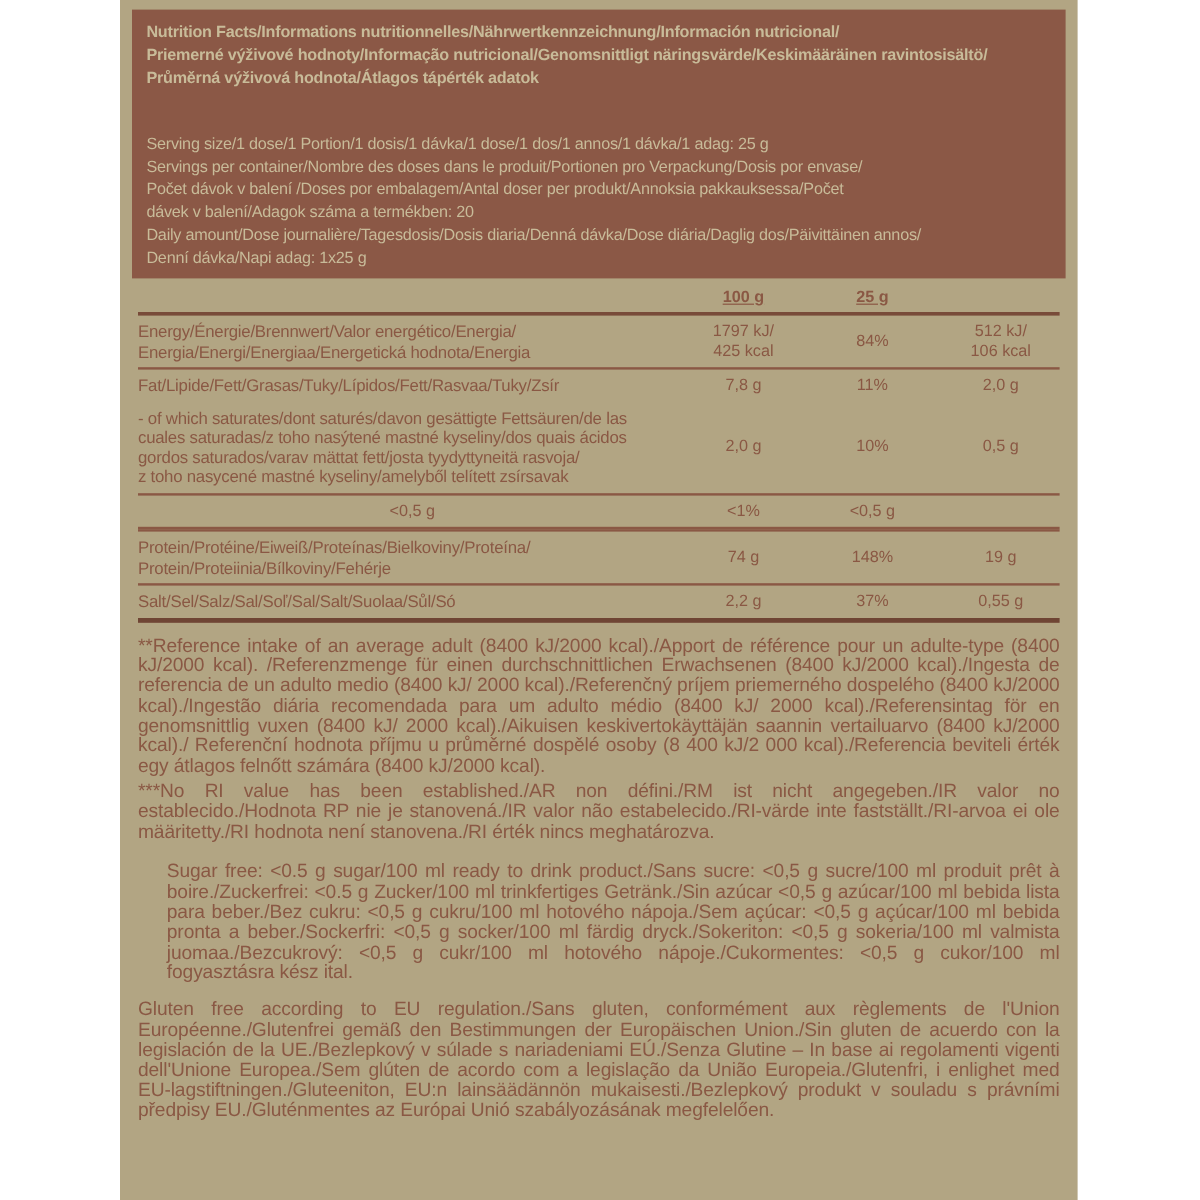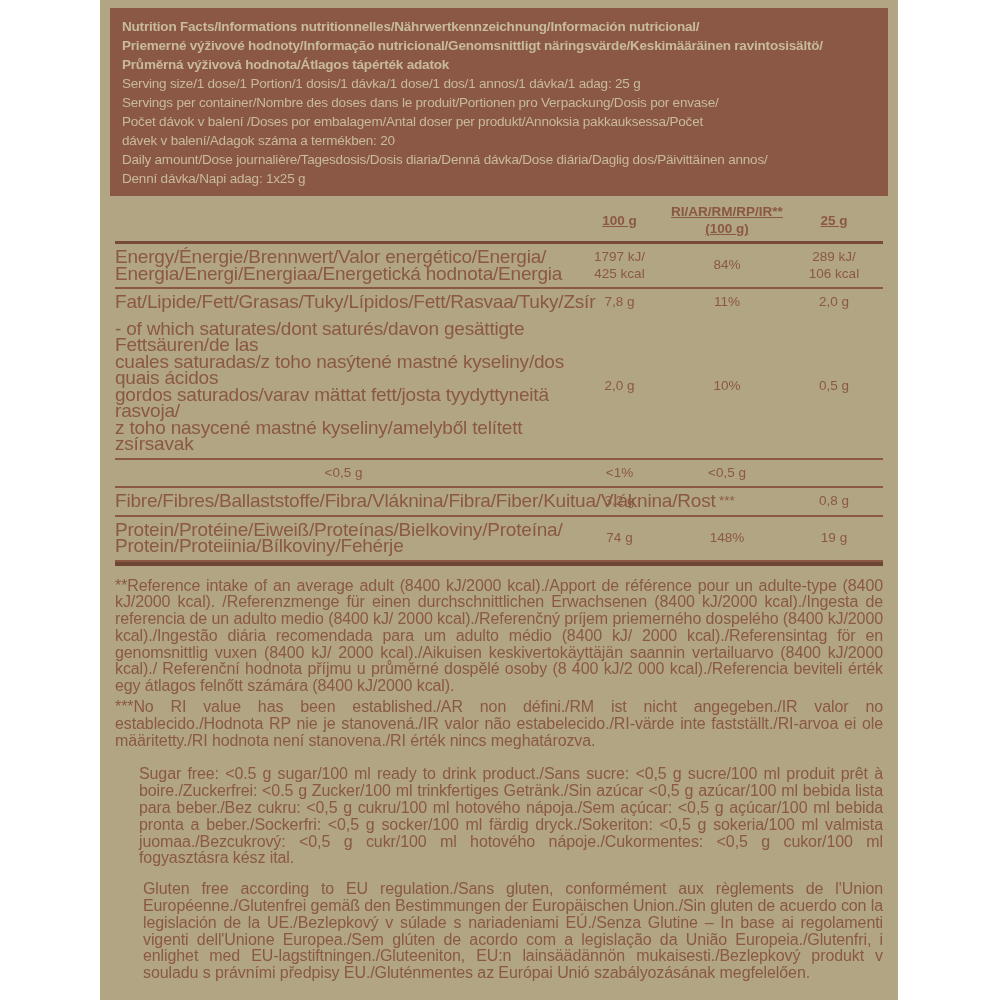--- a/index.html
+++ b/index.html
@@ -7,41 +7,41 @@
   .page { position:relative; width:1000px; height:1000px; background:#ffffff; overflow:hidden; }
   .nutrition-label {
     position:absolute; left:100px; top:0; width:798px; height:1000px;
     background:#b2a583; color:#8a5844; padding:8px 10px 10px 10px;
   }
   .header-box {
     background:#8b5846; color:#c8bb99; padding:9px 8px 8px 12px;
     font-size:13.5px; line-height:19px; letter-spacing:-0.2px;
   }
   .header-title { font-weight:bold; white-space:pre-line; }
-  .header-details { white-space:pre-line; }
+  .header-details { white-space:pre-line;margin-top:36px; }
   .table-area { padding:0 5px; }
   .t-row {
     display:grid; grid-template-columns:457px 95px 120px 94px;
     align-items:center; padding:5px 0;
   }
   .t-head { padding:7px 0 4px 0;text-decoration:underline; }
   .t-label {
     white-space:pre-line; padding-right:6px;
-    font-size:19px; line-height:16.5px; letter-spacing:-0.2px;
+    font-size:14px; line-height:16.5px; letter-spacing:-0.2px;
   }
   .t-val { text-align:center; white-space:pre-line; font-size:13.5px; line-height:16.5px; }
   .t-col-h { text-align:center; white-space:pre-line; font-weight:bold; font-size:13.5px; line-height:17px; }
   .rule { height:2px; background:#8a5844; }
   .rule-thick { height:3px; background:#784b39; }
   .rule-bottom { height:4px; background:#6f4534; }
   .footnotes { margin-top:12px; padding:0 5px; font-size:16px; line-height:16.8px; letter-spacing:-0.1px; }
   .fn { text-align:justify; white-space:normal; }
   .fn + .fn { margin-top:4px; }
   .fn.gap-lg { margin-top:17px;margin-left:24px; }
-  .fn.gap-md { margin-top:14px;margin-left:28px; }
+  .fn.gap-md { margin-top:14px; }
 </style>
 </head>
 <body>
 
 <div class="page">
   <div class="nutrition-label">
 
     <div class="header-box">
       <div class="header-title">Nutrition Facts/Informations nutritionnelles/Nährwertkennzeichnung/Información nutricional/
 Priemerné výživové hodnoty/Informação nutricional/Genomsnittligt näringsvärde/Keskimääräinen ravintosisältö/
@@ -52,33 +52,31 @@
 dávek v balení/Adagok száma a termékben: 20
 Daily amount/Dose journalière/Tagesdosis/Dosis diaria/Denná dávka/Dose diária/Daglig dos/Päivittäinen annos/
 Denní dávka/Napi adag: 1x25 g</div>
     </div>
 
     <div class="table-area">
 
       <div class="t-row t-head">
         <div class="t-label"></div>
         <div class="t-col-h">100 g</div>
-        <div class="t-col-h">RI/AR/RM/RP/IR**
-(100 g)</div>
         <div class="t-col-h">25 g</div>
       </div>
       <div class="rule-thick"></div>
 
       <div class="t-row">
         <div class="t-label">Energy/Énergie/Brennwert/Valor energético/Energia/
 Energia/Energi/Energiaa/Energetická hodnota/Energia</div>
         <div class="t-val">1797 kJ/
 425 kcal</div>
         <div class="t-val">84%</div>
-        <div class="t-val">289 kJ/
+        <div class="t-val">512 kJ/
 106 kcal</div>
       </div>
       <div class="rule"></div>
 
       <div class="t-row">
         <div class="t-label">Fat/Lipide/Fett/Grasas/Tuky/Lípidos/Fett/Rasvaa/Tuky/Zsír</div>
         <div class="t-val">7,8 g</div>
         <div class="t-val">11%</div>
         <div class="t-val">2,0 g</div>
       </div>
@@ -95,37 +93,37 @@
       <div class="rule"></div>
 
 
       <div class="t-row">
         <div class="t-val">&lt;0,5 g</div>
         <div class="t-val">&lt;1%</div>
         <div class="t-val">&lt;0,5 g</div>
       </div>
       <div class="rule"></div>
 
-      <div class="t-row">
-        <div class="t-label">Fibre/Fibres/Ballaststoffe/Fibra/Vláknina/Fibra/Fiber/Kuitua/Vláknina/Rost</div>
-        <div class="t-val">3,2 g</div>
-        <div class="t-val">***</div>
-        <div class="t-val">0,8 g</div>
-      </div>
       <div class="rule"></div>
 
       <div class="t-row">
         <div class="t-label">Protein/Protéine/Eiweiß/Proteínas/Bielkoviny/Proteína/
 Protein/Proteiinia/Bílkoviny/Fehérje</div>
         <div class="t-val">74 g</div>
         <div class="t-val">148%</div>
         <div class="t-val">19 g</div>
       </div>
       <div class="rule"></div>
 
+      <div class="t-row">
+        <div class="t-label">Salt/Sel/Salz/Sal/Soľ/Sal/Salt/Suolaa/Sůl/Só</div>
+        <div class="t-val">2,2 g</div>
+        <div class="t-val">37%</div>
+        <div class="t-val">0,55 g</div>
+      </div>
       <div class="rule-bottom"></div>
 
     </div>
 
     <div class="footnotes">
       <div class="fn">**Reference intake of an average adult (8400 kJ/2000 kcal)./Apport de référence pour un adulte-type (8400 kJ/2000 kcal). /Referenzmenge für einen durchschnittlichen Erwachsenen (8400 kJ/2000 kcal)./Ingesta de referencia de un adulto medio (8400 kJ/ 2000 kcal)./Referenčný príjem priemerného dospelého (8400 kJ/2000 kcal)./Ingestão diária recomendada para um adulto médio (8400 kJ/ 2000 kcal)./Referensintag för en genomsnittlig vuxen (8400 kJ/ 2000 kcal)./Aikuisen keskivertokäyttäjän saannin vertailuarvo (8400 kJ/2000 kcal)./ Referenční hodnota příjmu u průměrné dospělé osoby (8 400 kJ/2 000 kcal)./Referencia beviteli érték egy átlagos felnőtt számára (8400 kJ/2000 kcal).</div>
       <div class="fn">***No RI value has been established./AR non défini./RM ist nicht angegeben./IR valor no establecido./Hodnota RP nie je stanovená./IR valor não estabelecido./RI-värde inte fastställt./RI-arvoa ei ole määritetty./RI hodnota není stanovena./RI érték nincs meghatározva.</div>
       <div class="fn gap-lg">Sugar free: &lt;0.5 g sugar/100 ml ready to drink product./Sans sucre: &lt;0,5 g sucre/100 ml produit prêt à boire./Zuckerfrei: &lt;0.5 g Zucker/100 ml trinkfertiges Getränk./Sin azúcar &lt;0,5 g azúcar/100 ml bebida lista para beber./Bez cukru: &lt;0,5 g cukru/100 ml hotového nápoja./Sem açúcar: &lt;0,5 g açúcar/100 ml bebida pronta a beber./Sockerfri: &lt;0,5 g socker/100 ml färdig dryck./Sokeriton: &lt;0,5 g sokeria/100 ml valmista juomaa./Bezcukrový: &lt;0,5 g cukr/100 ml hotového nápoje./Cukormentes: &lt;0,5 g cukor/100 ml fogyasztásra kész ital.</div>
       <div class="fn gap-md">Gluten free according to EU regulation./Sans gluten, conformément aux règlements de l'Union Européenne./Glutenfrei gemäß den Bestimmungen der Europäischen Union./Sin gluten de acuerdo con la legislación de la UE./Bezlepkový v súlade s nariadeniami EÚ./Senza Glutine – In base ai regolamenti vigenti dell'Unione Europea./Sem glúten de acordo com a legislação da União Europeia./Glutenfri, i enlighet med EU-lagstiftningen./Gluteeniton, EU:n lainsäädännön mukaisesti./Bezlepkový produkt v souladu s právními předpisy EU./Gluténmentes az Európai Unió szabályozásának megfelelően.</div>
     </div>

